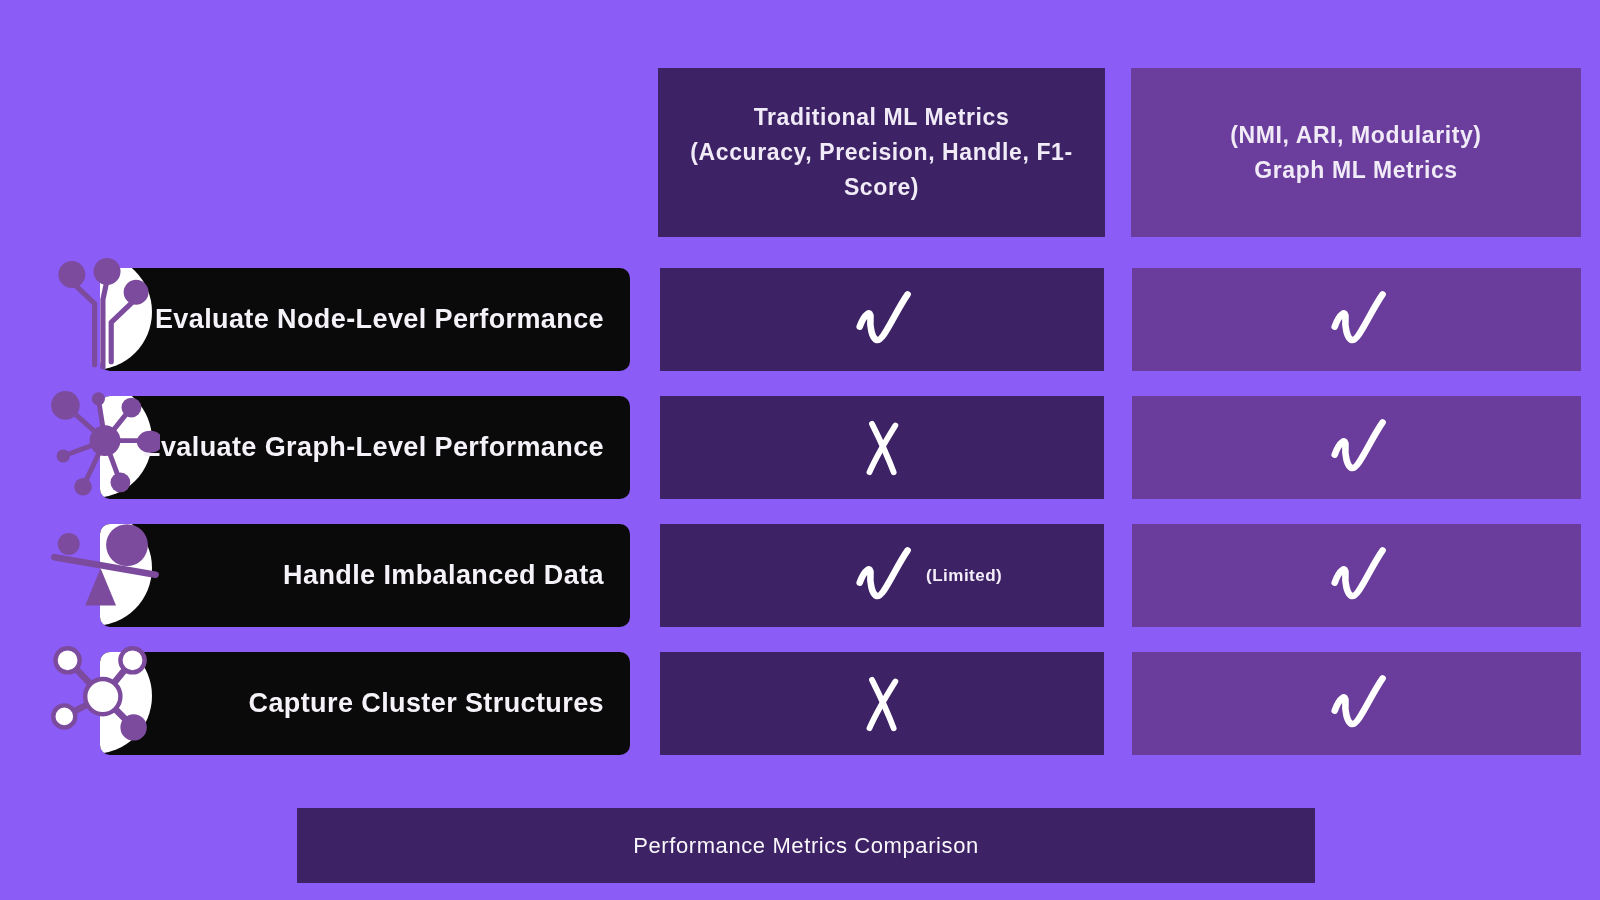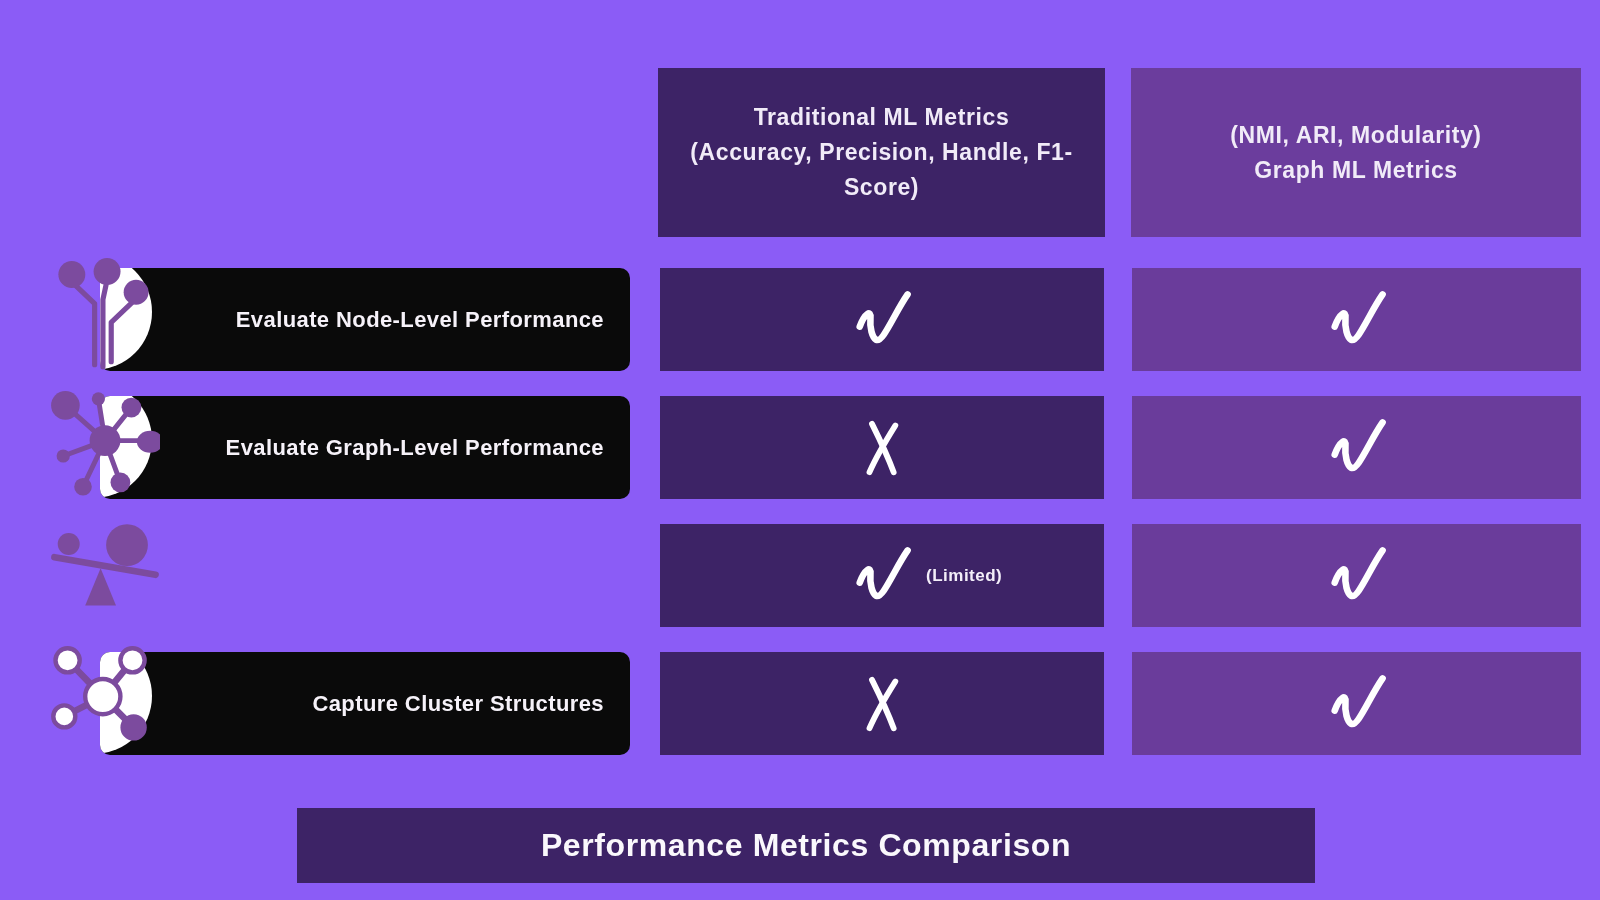--- a/index.html
+++ b/index.html
@@ -20,21 +20,21 @@
   .label-box{
     position:absolute;left:100px;width:530px;height:103px;background:#0A0A0A;
     border-radius:10px;overflow:hidden;display:flex;align-items:center;
     justify-content:flex-end;padding-right:26px;box-sizing:border-box;
   }
   .label-box::before{
     content:"";position:absolute;left:-64px;top:-14px;width:116px;height:116px;
     border-radius:50%;background:#ffffff;
   }
   .label-text{
-    color:#F6F2F9;font-weight:bold;font-size:22px;letter-spacing:.4px;
+    color:#F6F2F9;font-weight:bold;font-size:27px;letter-spacing:.4px;
     position:relative;z-index:2;white-space:nowrap;
   }
   .row-icon{position:absolute;left:50px;width:110px;height:114px;z-index:3;}
   .row-icon svg{width:100%;height:100%;}
   
   .cell{
     position:absolute;height:103px;display:flex;align-items:center;justify-content:center;
   }
   .cell.dark{left:660px;width:444px;background:#3D2366;}
   .cell.medium{left:1132px;width:449px;background:#6A3C9B;}
@@ -44,21 +44,21 @@
     position:absolute;left:calc(50% + 44px);top:50%;transform:translateY(-50%);
     color:#F3EEF9;font-weight:bold;font-size:17px;letter-spacing:.5px;white-space:nowrap;
   }
   .y-row1{top:268px;} .y-row2{top:396px;} .y-row3{top:524px;} .y-row4{top:652px;}
   .icon-y1{top:258px;} .icon-y2{top:388px;} .icon-y3{top:520px;} .icon-y4{top:644px;}
   
   #footer-bar{
     position:absolute;left:297px;top:808px;width:1018px;height:75px;background:#3D2366;
     display:flex;align-items:center;justify-content:center;
   }
-  #footer-title{color:#FAF8FC;font-weight:bold;font-size:32px;letter-spacing:.6px;}
+  #footer-title{color:#FAF8FC;font-weight:normal;font-size:22px;letter-spacing:.6px;}
   .defs-hidden{position:absolute;width:0;height:0;overflow:hidden;}
 </style>
 </head>
 <body>
 
 <svg class="defs-hidden" aria-hidden="true">
   <defs>
     <symbol id="check-mark" viewBox="0 0 80 80">
       <path d="M13 48 C19 32 27 27 26 38 C25 49 28 61 33 64 C41 68 55 32 71 9" fill="none" stroke="#ffffff" stroke-width="8" stroke-linecap="round"></path>
     </symbol>
@@ -146,20 +146,23 @@
     </div>
 
   <div class="row-icon icon-y3">
     <svg viewBox="0 0 100 100">
       <line x1="4" y1="32" x2="96" y2="48" stroke="#7C4B9E" stroke-width="6" stroke-linecap="round"></line>
       <circle cx="17" cy="20" r="10" fill="#7C4B9E"></circle>
       <circle cx="70" cy="21" r="19" fill="#7C4B9E"></circle>
       <polygon points="46,42 32,76 60,76" fill="#7C4B9E"></polygon>
     </svg>
   </div>
+  <div class="label-box y-row3">
+    <span class="label-text">Handle Imbalanced Data</span>
+  </div>
   <div class="cell dark y-row3">
     <span class="cell-note">(Limited)</span>
   <svg class="mark-check">
         <use href="#check-mark"></use>
       </svg>
     </div>
   <div class="cell medium y-row3">
       <svg class="mark-check">
         <use href="#check-mark"></use>
       </svg>

